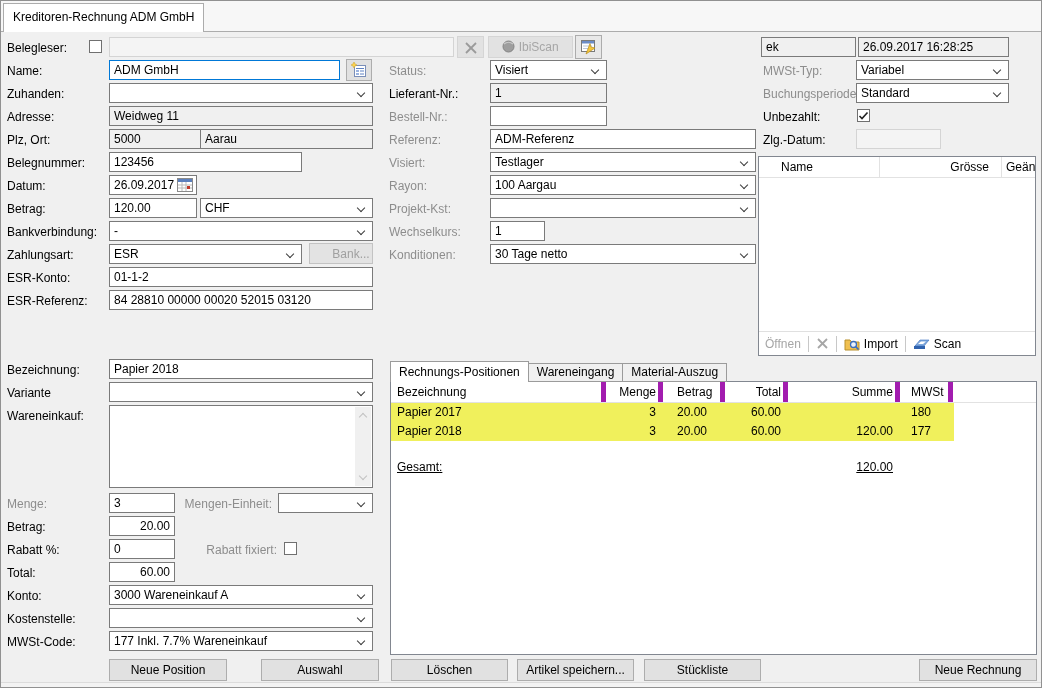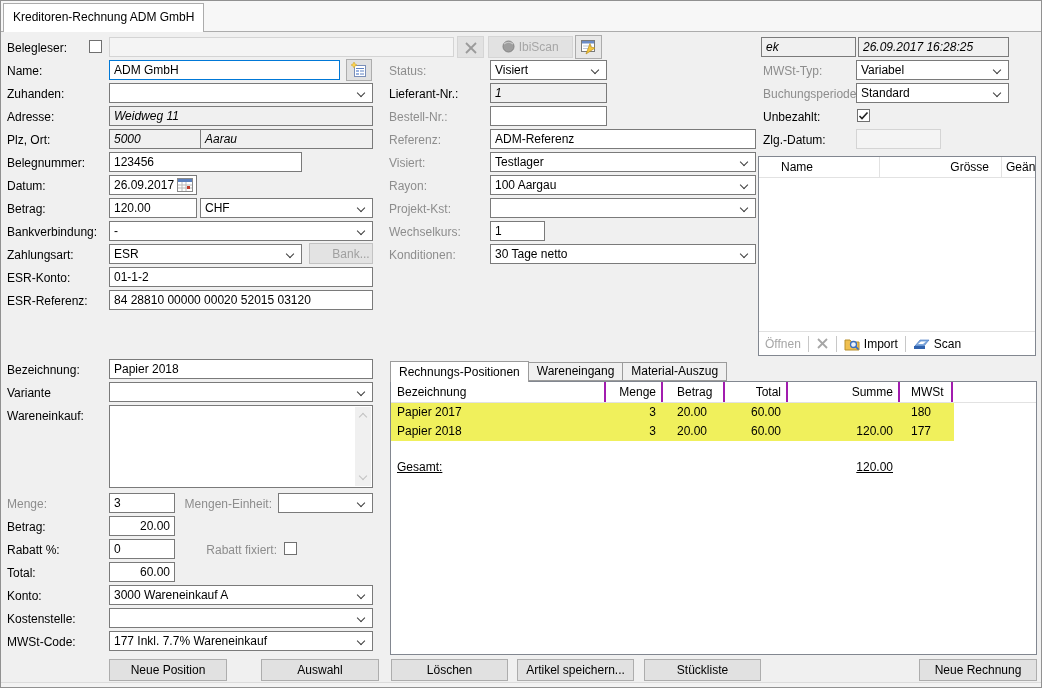--- a/index.html
+++ b/index.html
@@ -10,21 +10,21 @@
   .tabstrip { position:absolute; left:0; top:0; width:100%; height:30px; background:#F7F7F7; }
   .strip-line { position:absolute; left:0; top:30px; width:100%; height:0; border-top:1px solid #ACACAC; }
   .main-tab { position:absolute; left:2px; top:2px; height:29px; background:#FFFFFF;
               border:1px solid #ACACAC; border-bottom:none; padding:0 9px; line-height:27px; z-index:3; }
 
   .lbl { position:absolute; height:20px; line-height:20px; white-space:nowrap; color:#000; }
   .lbl.dim { color:#8D8D8D; }
 
   .tb { position:absolute; height:20px; background:#FFFFFF; border:1px solid #7A7A7A;
         line-height:18px; padding:0 4px; white-space:nowrap; overflow:hidden; }
-  .tb.ro { background:#F0F0F0;font-style:italic; }
+  .tb.ro { background:#F0F0F0; }
   .tb.dis { background:#F4F4F4; border-color:#D4D4D4; }
   .tb.right { text-align:right; }
   .tb.focus { border-color:#0078D7; }
 
   .combo { position:absolute; height:20px; background:#FFFFFF; border:1px solid #7A7A7A;
            line-height:18px; padding:0 18px 0 4px; white-space:nowrap; overflow:hidden; }
   .combo::after { content:""; position:absolute; right:8px; top:6px; width:5px; height:5px;
                   border-right:1px solid #3C3C3C; border-bottom:1px solid #3C3C3C; transform:rotate(45deg); }
 
   .btn { position:absolute; height:22px; background:#E1E1E1; border:1px solid #ADADAD;
@@ -46,27 +46,27 @@
   .files-panel { position:absolute; left:757px; top:155px; width:278px; height:200px; background:#FFFFFF; border:1px solid #828790; }
   .fh { position:absolute; top:0; height:20px; line-height:20px; border-right:1px solid #E2E2E2; overflow:hidden; white-space:nowrap; }
   .files-head-line { position:absolute; left:0; top:20px; width:100%; height:0; border-top:1px solid #E2E2E2; }
   .files-toolbar { position:absolute; left:0; bottom:0; width:100%; height:24px; border-top:1px solid #E0E0E0;
                    display:flex; align-items:center; padding:0 6px; gap:7px; background:#FFFFFF; }
   .ft-sep { width:0; height:16px; border-left:1px solid #C8C8C8; }
   .ft-item { display:flex; align-items:center; gap:4px; white-space:nowrap; }
   .ft-item.dis { color:#A6A6A6; }
 
   
-  .sub-tabs { position:absolute; left:389px; top:360px; height:21px; display:flex; align-items:center; z-index:2; }
+  .sub-tabs { position:absolute; left:389px; top:360px; height:21px; display:flex; align-items:flex-end; z-index:2; }
   .sub-tab { height:19px; line-height:17px; padding:0 8px; background:#F0F0F0; border:1px solid #9B9B9B; border-left:none; white-space:nowrap; }
   .sub-tab.first { border-left:1px solid #9B9B9B; }
   .sub-tab.active { height:21px; line-height:20px; background:#FFFFFF; border-bottom:none; border-left:1px solid #9B9B9B; }
   .grid-panel { position:absolute; left:389px; top:380px; width:647px; height:274px; background:#FFFFFF; border:1px solid #828790; }
   .gcell { position:absolute; height:20px; line-height:20px; white-space:nowrap; overflow:hidden; }
-  .ghead .gcell { border-right:2px solid #a21caf; }
+  .ghead .gcell { border-right:5px solid #a21caf; }
   .grid-row { position:absolute; left:0; width:563px; height:19px; }
   .grid-row .gcell { height:19px; line-height:19px; border:none; }
   .grid-row.hl { background:#F0F05C; }
   .c-bez   { left:0;   width:215px; padding-left:6px; }
   .c-menge { left:215px; width:50px; text-align:right; }
   .c-betrag{ left:286px; width:55px; text-align:left; }
   .c-total { left:334px; width:56px; text-align:right; }
   .c-summe { left:397px; width:105px; text-align:right; }
   .c-mwst  { left:509px; width:53px; padding-left:11px; }
   .uline { text-decoration:underline; }

